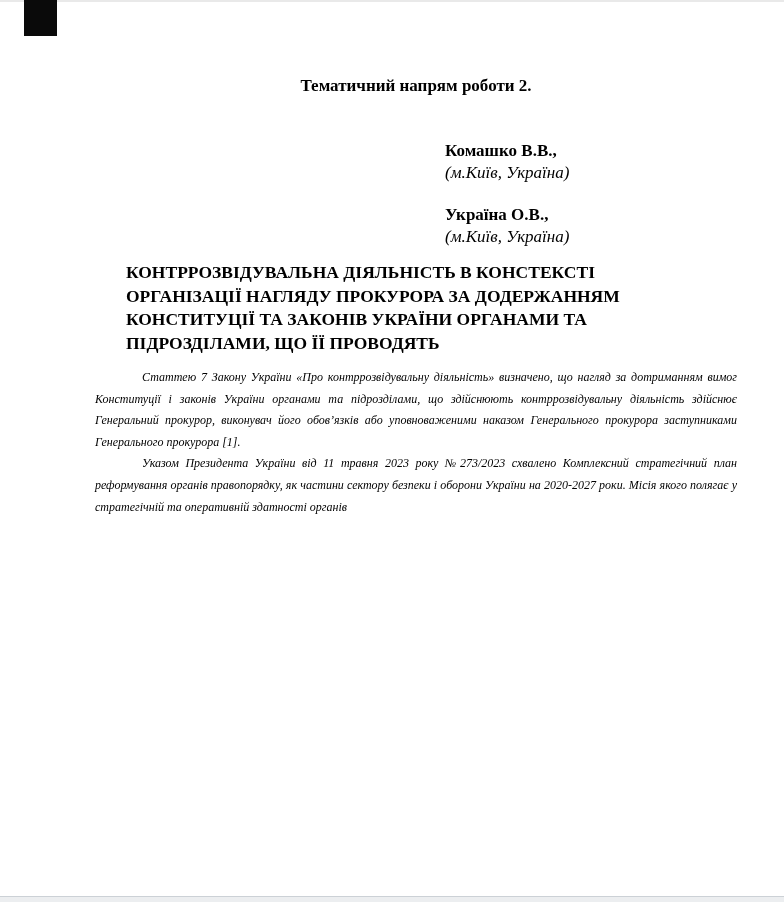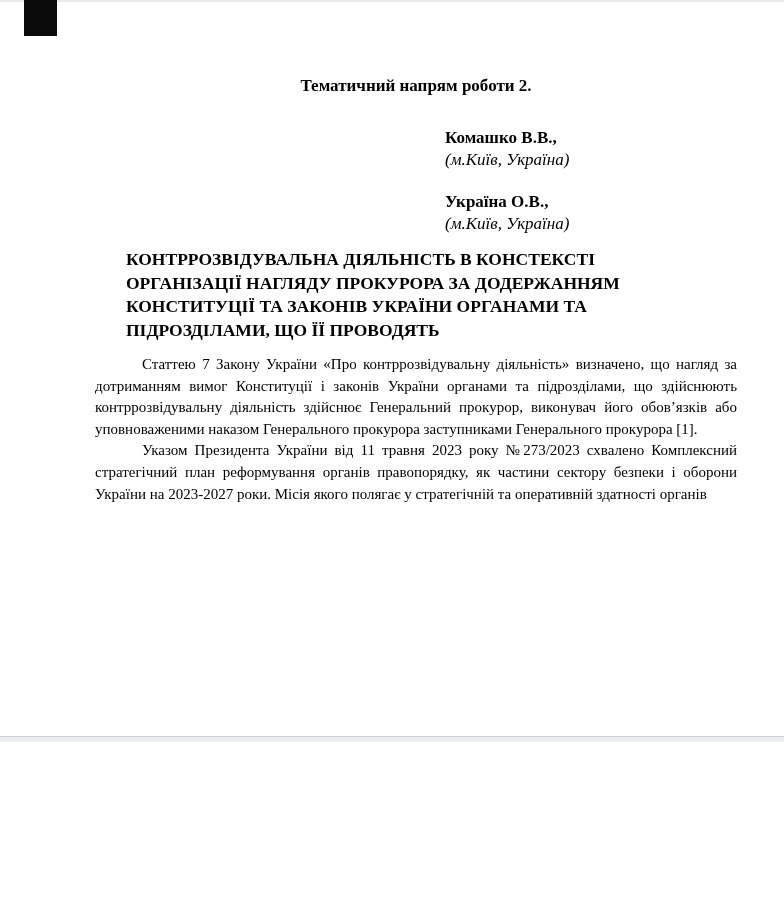--- a/index.html
+++ b/index.html
@@ -1,19 +1,19 @@
 <!DOCTYPE html>
 <html><head>
 <meta charset="utf-8">
 <style>
   html, body { margin: 0; padding: 0; background: #ffffff; }
   .page {
     position: relative;
     width: 784px;
-    height: 742px;
+    height: 902px;
     background: #ffffff;
     color: #000000;
     font-family: "Liberation Serif", serif;
     overflow: hidden;
   }
   .top-edge {
     position: absolute; top: 0; left: 0; right: 0;
     height: 2px; background: #e9e9e9;
   }
   .bottom-edge {
@@ -32,33 +32,33 @@
     font-size: 17px; line-height: 22px;
   }
   .section-caps {
     text-align: center; font-weight: bold;
     font-size: 17.5px; line-height: 27px; margin-top: 3px;
   }
   .author-block {
     width: 292px; margin-left: auto;
     font-size: 17px; line-height: 21.5px;
   }
-  .author-block.first  { margin-top: 30px; }
+  .author-block.first  { margin-top: 43px; }
   .author-block.second { margin-top: 21px; }
   .author-name { font-weight: bold; }
   .author-affiliation { text-align: justify; }
   .author-location { font-style: italic; }
   .article-title {
     font-weight: bold; text-align: left;
     font-size: 17.5px; line-height: 23.5px;
     margin: 14px auto 0; max-width: 580px;
   }
   .body-para {
-    font-size: 15px; line-height: 21.6px;
-    text-align: justify; text-indent: 47px; margin: 0;
+    font-size: 12px; line-height: 21.6px;
+    text-align: justify; text-indent: 47px; margin: 0; font-style: italic;
   }
   .body-para.first { margin-top: 12px; }
 </style>
 </head>
 <body>
 
 <div class="page">
 
   <div class="top-edge"></div>
   <div class="corner-mark"></div>
@@ -75,19 +75,19 @@
 
     <div class="author-block second">
       <div class="author-name">Україна О.В.,</div>
       <div class="author-location">(м.Київ, Україна)</div>
     </div>
 
     <div class="article-title">КОНТРРОЗВІДУВАЛЬНА ДІЯЛЬНІСТЬ В КОНСТЕКСТІ ОРГАНІЗАЦІЇ НАГЛЯДУ ПРОКУРОРА ЗА ДОДЕРЖАННЯМ КОНСТИТУЦІЇ ТА ЗАКОНІВ УКРАЇНИ ОРГАНАМИ ТА ПІДРОЗДІЛАМИ, ЩО ЇЇ ПРОВОДЯТЬ</div>
 
     <p class="body-para first">Статтею 7 Закону України «Про контррозвідувальну діяльність» визначено, що нагляд за дотриманням вимог Конституції і законів України органами та підрозділами, що здійснюють контррозвідувальну діяльність здійснює Генеральний прокурор, виконувач його обов’язків або уповноваженими наказом Генерального прокурора заступниками Генерального прокурора [1].</p>
 
-    <p class="body-para">Указом Президента України від 11 травня 2023 року №273/2023 схвалено Комплексний стратегічний план реформування органів правопорядку, як частини сектору безпеки і оборони України на 2023-2027 роки. Місія якого полягає у стратегічній та оперативній здатності органів</p>
+    <p class="body-para">Указом Президента України від 11 травня 2023 року №273/2023 схвалено Комплексний стратегічний план реформування органів правопорядку, як частини сектору безпеки і оборони України на 2020-2027 роки. Місія якого полягає у стратегічній та оперативній здатності органів</p>
 
   </div>
 
   <div class="bottom-edge"></div>
 
 </div>
 
 </body></html>

